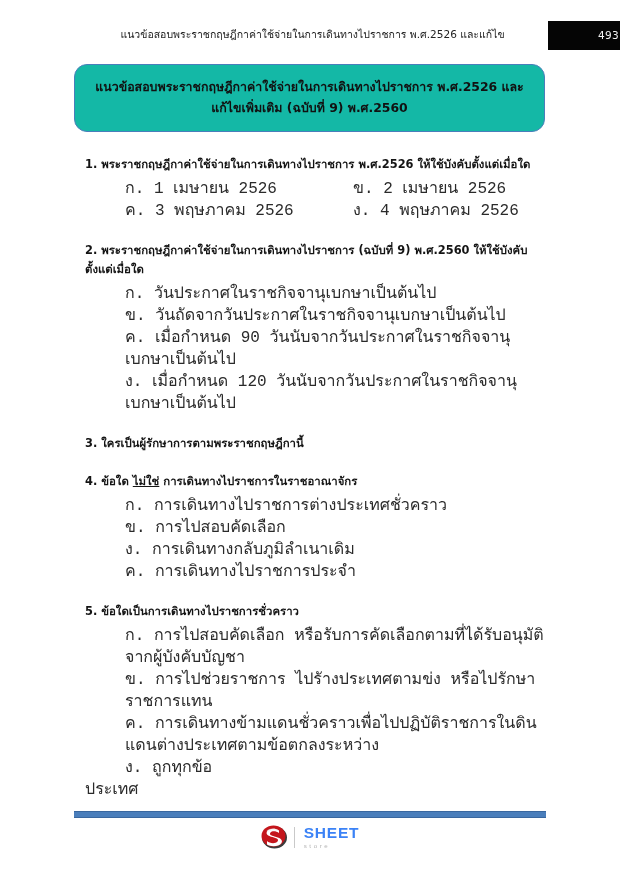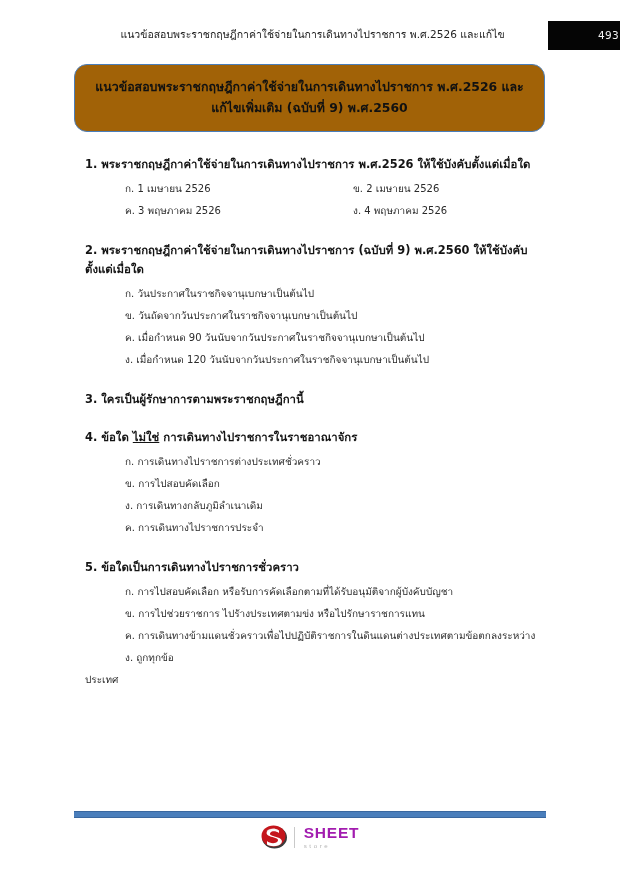--- a/index.html
+++ b/index.html
@@ -64,21 +64,21 @@
   
   .title-box {
     position: absolute;
     left: 74px;
     top: 64px;
     width: 471px;
     box-sizing: border-box;
     border: 1.6px solid #4a7ebb;
     border-radius: 13px;
     padding: 11px 18px 13px 18px;
-    background: #a16207;
+    background: #14b8a6;
   }
   .title-text {
     font-size: 12.4px;
     line-height: 21px;
     font-weight: bold;
     color: #111111;
     text-align: center;
   }
 
   
@@ -112,24 +112,25 @@
     padding-left: 40px;
     box-sizing: border-box;
   }
   .options-stack {
     display: block;
     margin-top: 4px;
     padding-left: 40px;
     box-sizing: border-box;
   }
   .option {
-    font-size: 10px;
+    font-size: 16px;
     line-height: 22px;
     color: #2a2a2a;
     font-weight: normal;
+    font-family: Liberation Mono, monospace;
   }
   .option.wrap {
     margin-left: -40px;
     padding-left: 40px;
     text-indent: 0;
   }
   .option.wrap .cont {
     display: block;
     margin-left: -40px;
   }
@@ -175,21 +176,21 @@
   .logo-words {
     display: flex;
     flex-direction: column;
     justify-content: center;
     line-height: 1;
   }
   .logo-sheet {
     font-size: 15.5px;
     font-weight: bold;
     letter-spacing: 0.8px;
-    color: #a21caf;
+    color: #3b82f6;
     font-family: "Liberation Sans", sans-serif;
   }
   .logo-store {
     font-size: 6.2px;
     letter-spacing: 2.6px;
     color: #b4b4b4;
     margin-top: 2px;
     font-family: "Liberation Sans", sans-serif;
   }
 </style>

